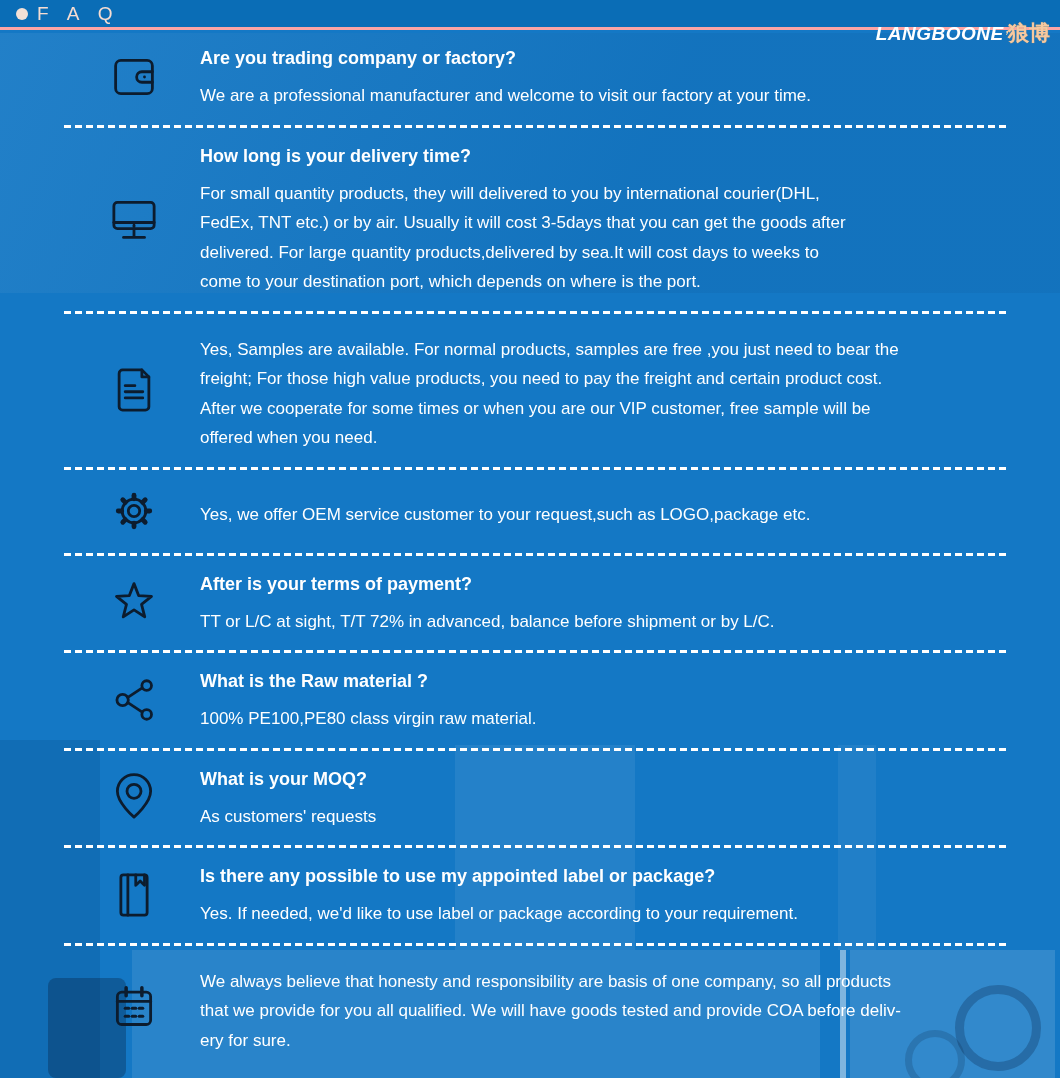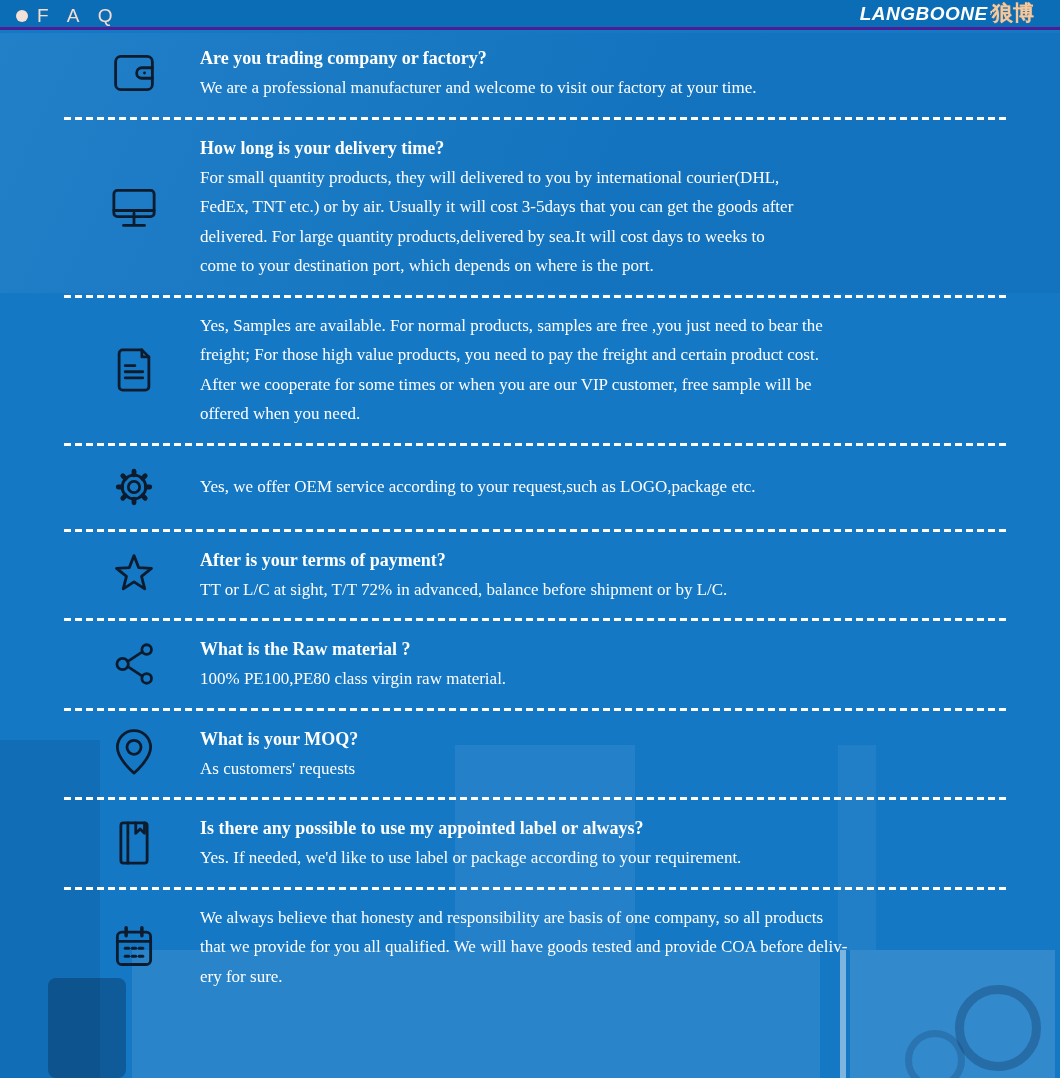--- a/index.html
+++ b/index.html
@@ -9,23 +9,23 @@
     background:#1478c5;
     color:#ffffff;
     position:relative;
   }
 
   
   .topbar {
     position:relative; z-index:3;
     height:30px; width:100%;
     background:#0a6db6;
-    border-bottom:3px solid #4c1d95;
-    display:flex; align-items:flex-end; justify-content:space-between;
-    padding:0 26px 0 16px;
+    border-bottom:3px solid #fca5a5;
+    display:flex; align-items:center; justify-content:space-between;
+    padding:0 10px 0 16px;
   }
   .faq-label-wrap { display:flex; align-items:center; gap:9px; }
   .faq-dot {
     width:12px; height:12px; border-radius:50%;
     background:#f3e0d6; display:inline-block;
   }
   .faq-title {
     color:#f6ddd2; font-size:19px; letter-spacing:7px; font-weight:400;
   }
   .brand { display:flex; align-items:baseline; font-style:italic; font-weight:bold;margin-top:38px; }
@@ -49,27 +49,27 @@
   .p6 { left:850px; top:950px; width:205px; height:128px; background:rgba(255,255,255,.13); }
   .p7 { left:48px; top:978px; width:78px; height:100px; background:rgba(3,18,40,.28); border-radius:8px; }
   .p8 { left:0; top:740px; width:100px; height:338px; background:rgba(0,20,50,.10); }
   .p9 { left:955px; top:985px; width:86px; height:86px; border:9px solid rgba(5,25,55,.25);
         border-radius:50%; }
   .p10{ left:905px; top:1030px; width:60px; height:60px; border:7px solid rgba(5,25,55,.18);
         border-radius:50%; }
 
   
   .faq-list { position:relative; z-index:2; }
-  .faq-item { display:flex; align-items:center; padding:13px 0 14px 0;font-family:Liberation Serif, serif; }
+  .faq-item { display:flex; align-items:center; padding:13px 0 14px 0; }
   .icon-col { width:200px; flex:none; display:flex; align-items:center; }
   .icon { display:block; margin-left:106px; width:56px; height:56px; color:#0c1c2e; }
   .icon svg { width:56px; height:56px; display:block; }
   .content { flex:1; padding-right:24px; }
   .question { font-size:18px; font-weight:bold; line-height:30px; }
-  .answer { font-size:17px; line-height:29.5px; white-space:pre-line; }
+  .answer { font-size:17px; line-height:29.5px; white-space:pre-line;margin-top:8px; }
   .sep {
     height:3px; margin:0 52px 0 64px;
     background:repeating-linear-gradient(90deg,#ffffff 0 7px, transparent 7px 11px);
   }
 </style>
 </head>
 <body>
 
 <div class="bg-collage">
   <div class="patch p1"></div>
@@ -171,21 +171,21 @@
             <path d="M22.1 41.9 L19.2 44.8"></path>
             <path d="M18 32 H14"></path>
             <path d="M22.1 22.1 L19.2 19.2"></path>
             <path d="M32 18 V14"></path>
             <path d="M41.9 22.1 L44.8 19.2"></path>
           </g>
         </svg>
       </span>
     </div>
     <div class="content">
-      <div class="answer">Yes, we offer OEM service according to your request,such as LOGO,package etc.</div>
+      <div class="answer">Yes, we offer OEM service customer to your request,such as LOGO,package etc.</div>
     </div>
   </div>
   <div class="sep"></div>
 
   <div class="faq-item">
     <div class="icon-col">
       <span class="icon">
         <svg viewBox="0 0 64 64" fill="none" stroke="currentColor" stroke-width="3.2" stroke-linejoin="round">
           <polygon points="32,11 37.3,24.7 52,25.5 40.6,34.8 44.3,49 32,41 19.7,49 23.4,34.8 12,25.5 26.7,24.7"></polygon>
         </svg>
@@ -237,21 +237,21 @@
     <div class="icon-col">
       <span class="icon">
         <svg viewBox="0 0 64 64" fill="none" stroke="currentColor" stroke-width="3.2" stroke-linecap="round" stroke-linejoin="round">
           <rect x="17" y="9" width="30" height="46" rx="3"></rect>
           <path d="M25 9 V55"></path>
           <path d="M34 9 V21 L39 16 L44 21 V9"></path>
         </svg>
       </span>
     </div>
     <div class="content">
-      <div class="question">Is there any possible to use my appointed label or always?</div>
+      <div class="question">Is there any possible to use my appointed label or package?</div>
       <div class="answer">Yes. If needed, we'd like to use label or package according to your requirement.</div>
     </div>
   </div>
   <div class="sep"></div>
 
   <div class="faq-item">
     <div class="icon-col">
       <span class="icon">
         <svg viewBox="0 0 64 64" fill="none" stroke="currentColor" stroke-width="3.2" stroke-linecap="round" stroke-linejoin="round">
           <rect x="13" y="15" width="38" height="37" rx="5"></rect>

